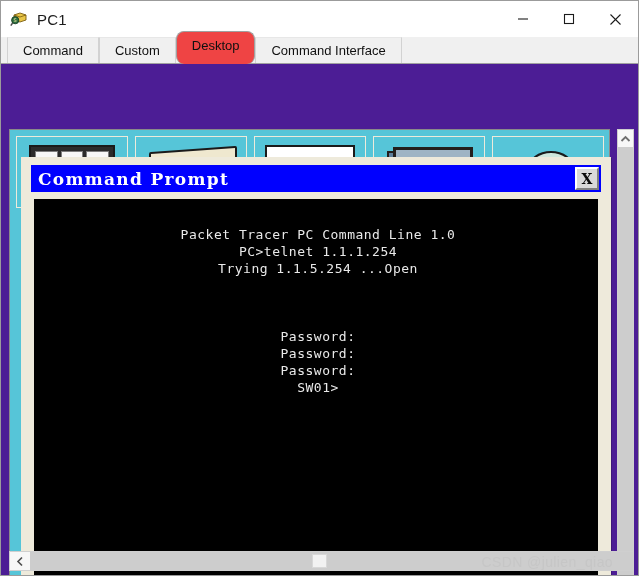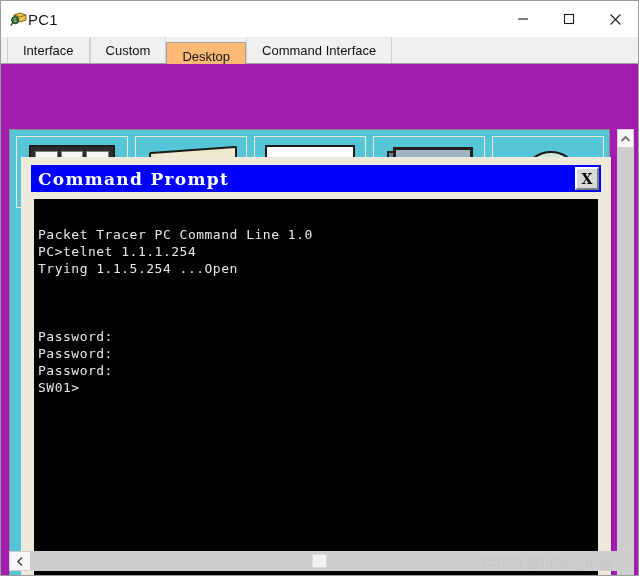--- a/index.html
+++ b/index.html
@@ -38,20 +38,21 @@
   }
   #app-icon {
     width: 18px; height: 18px;
     margin-left: 9px;
     position: relative;
     flex: none;
   }
   #title-text {
     font-size: 15px;
     color: #1b1b1b;
+    margin-left: 9px;
     letter-spacing: 0.2px;
     white-space: nowrap;
   }
   #window-controls {
     position: absolute;
     right: 0; top: 0;
     height: 36px;
     display: flex;
   }
   .win-btn {
@@ -83,39 +84,41 @@
     color: #101010;
     background: #f0f0f0;
     border-left: 1px solid #d2d2d2;
     border-right: 1px solid #d2d2d2;
     border-top: 1px solid #e7e7e7;
     box-sizing: border-box;
     white-space: nowrap;
     cursor: default;
   }
   .tab.active {
-    background: #fdba74;
+    background: #ef4444;
     border-left: 1px solid #a0a0a0;
     border-right: 1px solid #a0a0a0;
     border-top: 1px solid #a0a0a0;
     margin-bottom: -1px;
-    height: 22px;
+    height: 33px;
     line-height: 27px;
     position: relative;
     z-index: 3;
+    border-radius: 8px;
   }
 
   
   #content-region {
     flex: 1 1 auto;
     position: relative;
-    background: #a21caf;
+    background: #4c1d95;
     padding: 7px 4px 4px 7px;
     box-sizing: border-box;
     overflow: hidden;
+    text-align: center;
   }
   #desktop-pane {
     position: absolute;
     left: 8px; top: 65px;
     width: 601px; height: 475px;
     background: #56c5d8;
     border: 1px solid #8a8a8a;
     box-sizing: border-box;
     overflow: hidden;
   }
@@ -326,21 +329,21 @@
       <div class="win-btn close">
         <svg width="13" height="13" viewBox="0 0 13 13">
             <line x1="1.5" y1="1.5" x2="11.5" y2="11.5" stroke="#1b1b1b" stroke-width="1.1"></line>
             <line x1="11.5" y1="1.5" x2="1.5" y2="11.5" stroke="#1b1b1b" stroke-width="1.1"></line>
           </svg>
       </div>
     </div>
   </div>
 
   <div id="tab-strip">
-    <div class="tab">Interface</div>
+    <div class="tab">Command</div>
     <div class="tab">Custom</div>
     <div class="tab active">Desktop</div>
     <div class="tab">Command Interface</div>
   </div>
 
   <div id="content-region">
 
     <div id="desktop-pane">
       <div id="desktop-icon-row">
         <div class="desk-tile">

